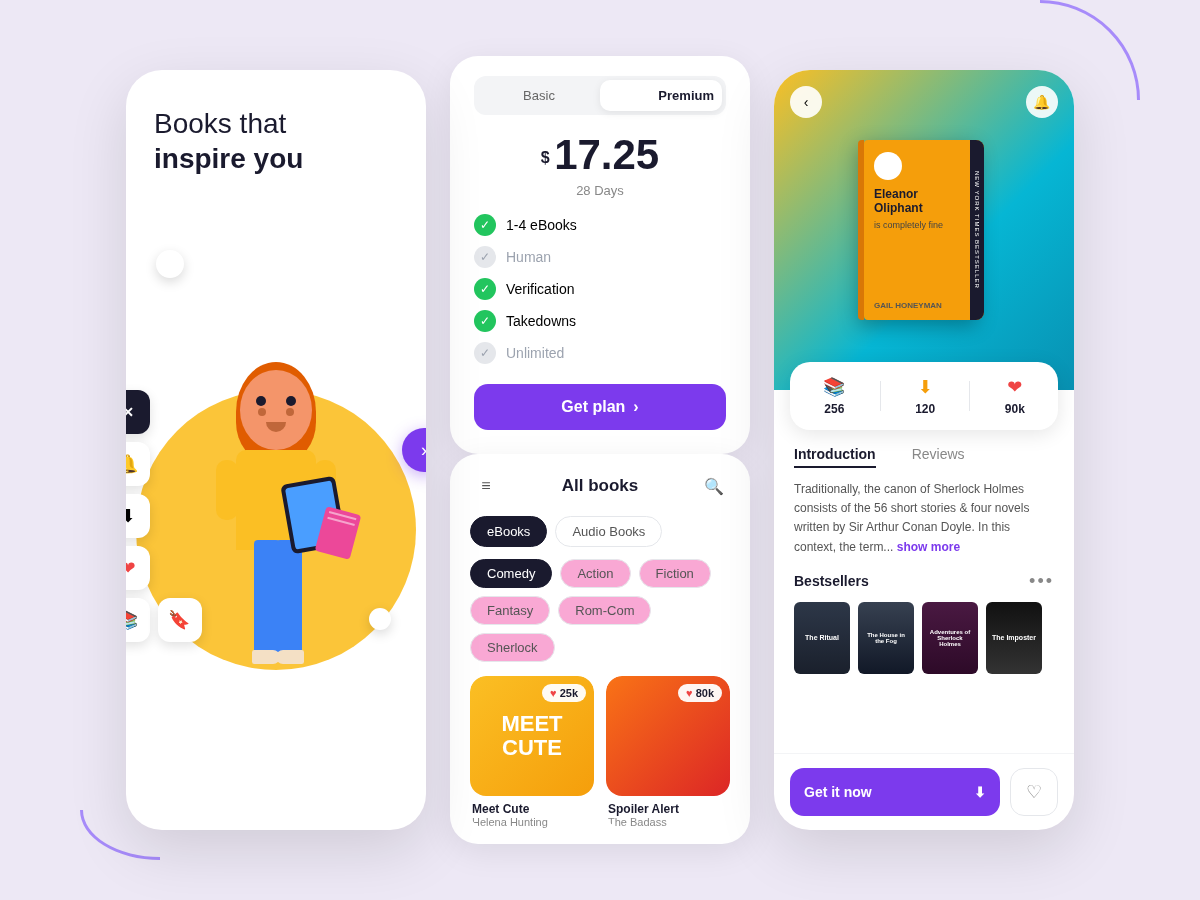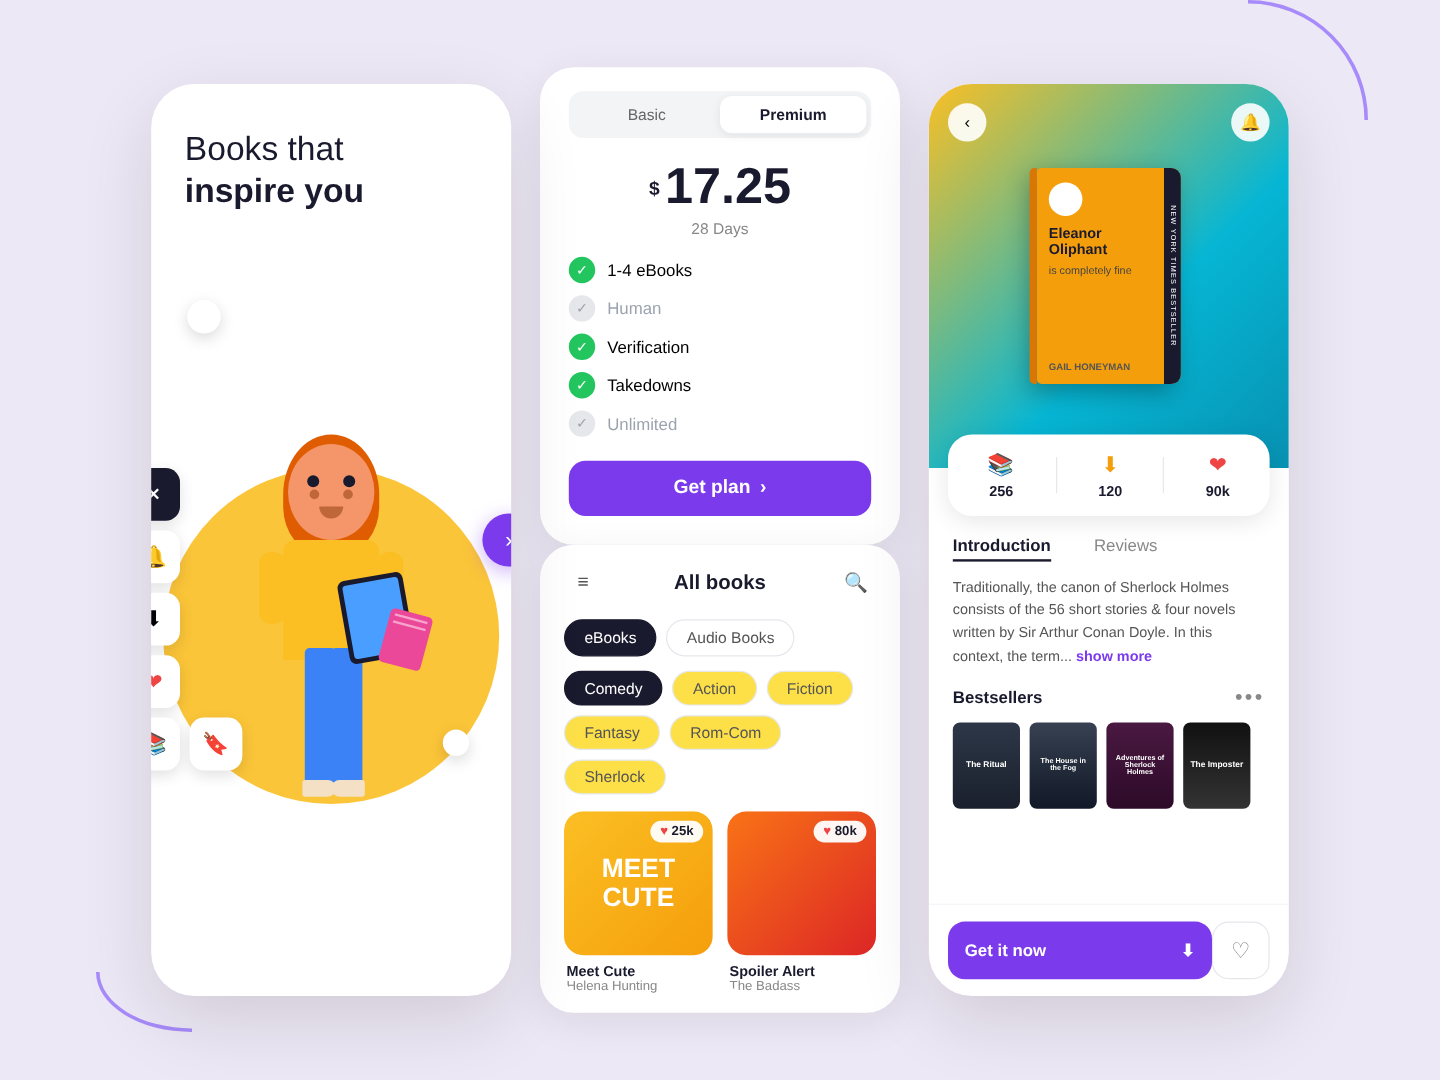--- a/index.html
+++ b/index.html
@@ -260,20 +260,21 @@
       border-radius: 10px;
       font-size: 13px;
       color: #666;
       cursor: pointer;
     }
     .plan-tab.active {
       background: #fff;
       color: #1a1a2e;
       font-weight: 600;
       box-shadow: 0 2px 8px rgba(0,0,0,0.08);
+      text-align: right;
     }
     .price-display {
       text-align: center;
       margin-bottom: 4px;
     }
     .price-display .currency {
       font-size: 16px;
       color: #1a1a2e;
       vertical-align: super;
       font-weight: 600;
@@ -380,21 +381,21 @@
       gap: 8px;
       margin-bottom: 14px;
     }
     .genre-tag {
       padding: 6px 16px;
       border-radius: 20px;
       border: 1.5px solid #e5e7eb;
       font-size: 13px;
       color: #555;
       cursor: pointer;
-      background: #fde047;
+      background: #f9a8d4;
     }
     .genre-tag.active {
       background: #1a1a2e;
       color: #fff;
       border-color: #1a1a2e;
     }
     .book-grid {
       display: grid;
       grid-template-columns: 1fr 1fr;
       gap: 12px;
@@ -668,20 +669,21 @@
       background: linear-gradient(180deg, #111 0%, #333 100%);
       display: flex; align-items: center; justify-content: center;
       font-size: 7px; color: #fff; text-align: center; padding: 4px;
       font-weight: 700;
     }
 
     
     .book-actions {
       padding: 14px 16px;
       display: flex;
+      gap: 10px;
       border-top: 1px solid #f3f4f6;
     }
     .get-it-now-btn {
       flex: 1;
       background: #7c3aed;
       color: #fff;
       border: none;
       border-radius: 14px;
       padding: 14px;
       font-size: 14px;

